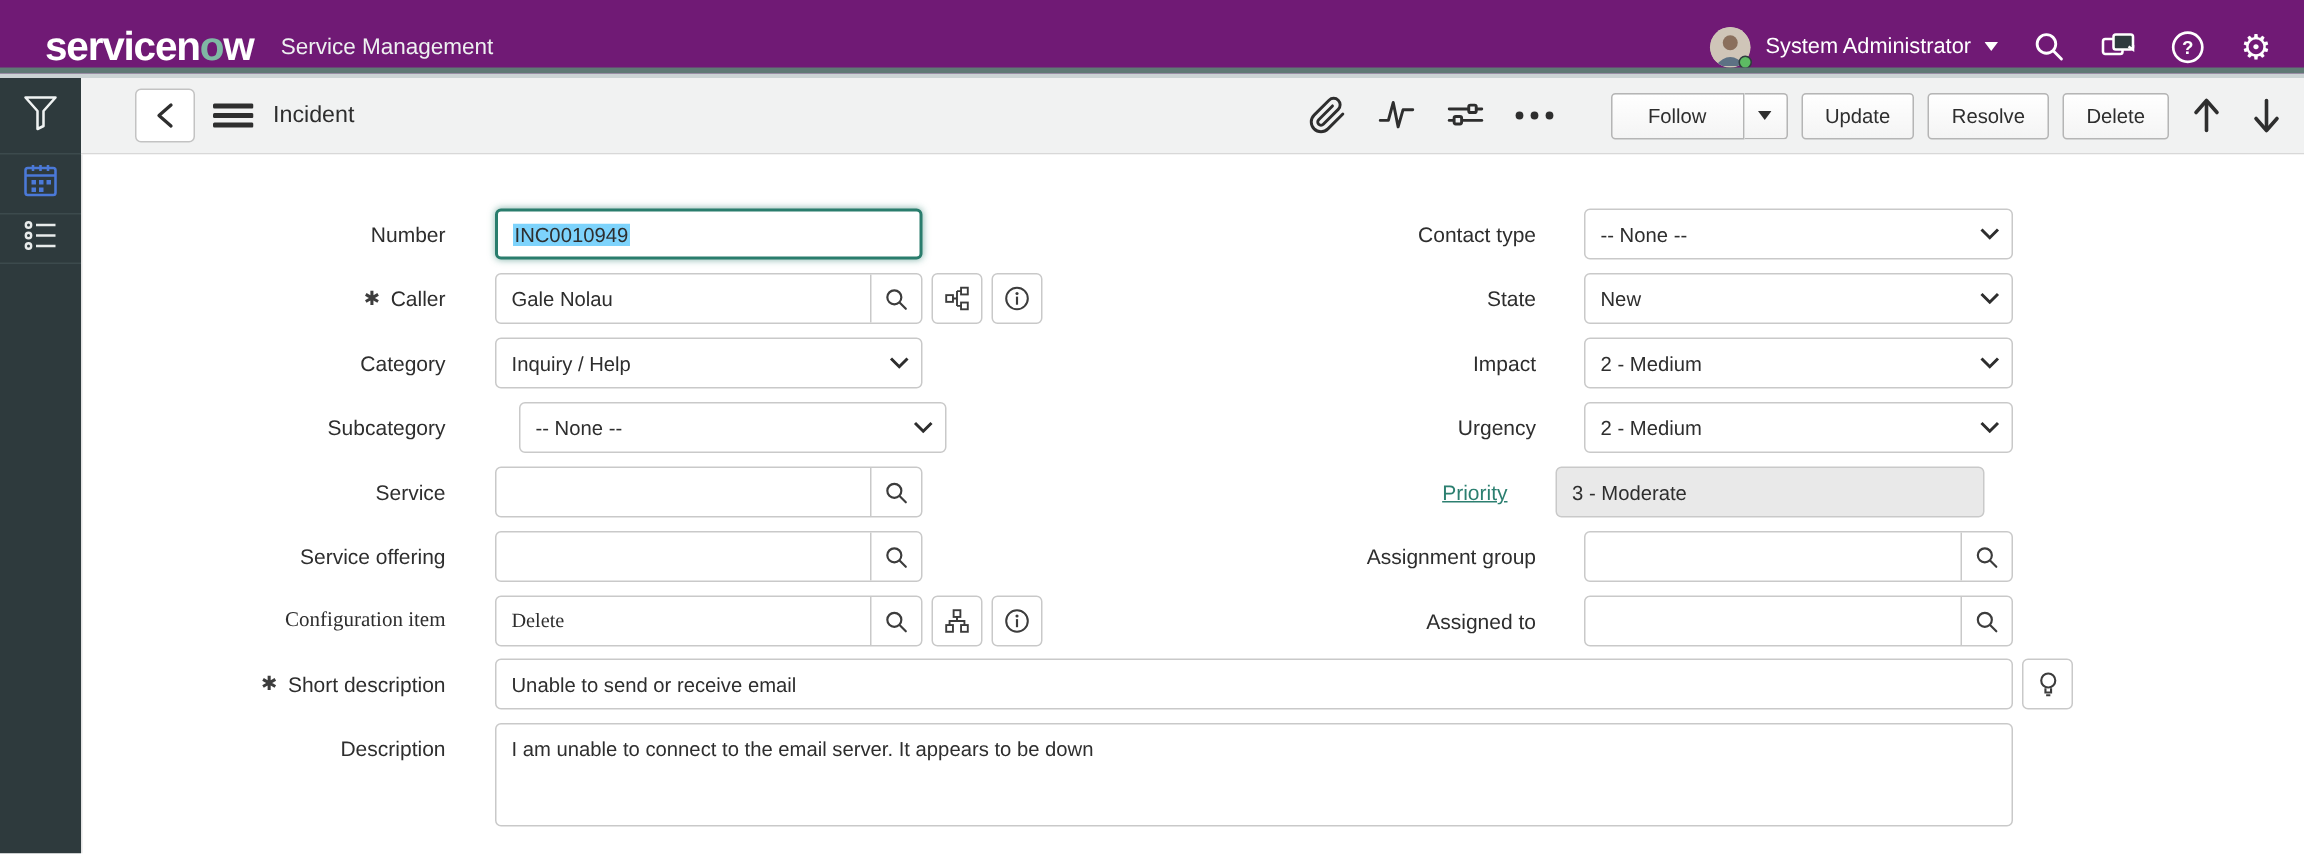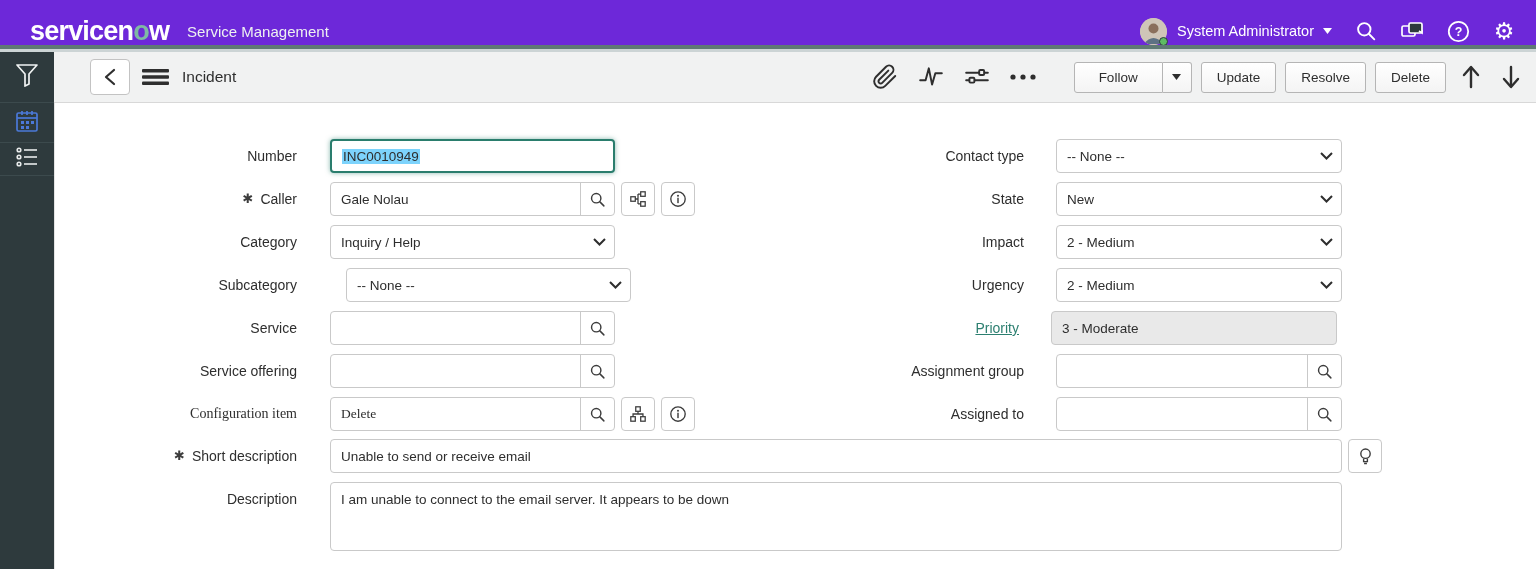--- a/index.html
+++ b/index.html
@@ -1,21 +1,21 @@
 <!DOCTYPE html>
 <html><head>
 <meta charset="utf-8">
 <style>
   * { margin:0; padding:0; box-sizing:border-box; }
   html,body { width:1536px; height:569px; overflow:hidden; background:#fff;
     font-family:"Liberation Sans","DejaVu Sans",sans-serif; }
   .stage { position:relative; width:1536px; height:569px; }
 
   
-  .header { position:absolute; left:0; top:0; right:0; height:62px; background:#6d28d9;
+  .header { position:absolute; left:0; top:0; right:0; height:62px; background:#701a75;
     display:flex; align-items:center; color:#fff; }
   .logo { margin-left:30px; font-size:27px; font-weight:bold; letter-spacing:-0.8px; color:#fff; line-height:45px; }
   .logo .logo-o { color:#7fb8a4; }
   .product-name { margin-left:18px; font-size:15px; color:#eef1f1; }
   .header-right { margin-left:auto; display:flex; align-items:center; margin-right:20px; }
   .avatar-wrap { position:relative; width:27px; height:27px; }
   .avatar { width:27px; height:27px; border-radius:50%; background:#cfc4b6; overflow:hidden; display:block; }
   .presence-dot { position:absolute; right:-1px; bottom:-1px; width:9px; height:9px; border-radius:50%;
     background:#5dbb63; border:1.5px solid #2e3a3d; }
   .user-name { margin-left:10px; font-size:14.5px; color:#fff; }
@@ -435,21 +435,21 @@
       <div class="fld-box w-std-r gap-r">
         <div class="fld-text">2 - Medium</div>
         <span class="sel-caret">
           <svg width="13" height="8" viewBox="0 0 13 8" fill="none" stroke="currentColor" stroke-width="2">
               <polyline points="1,1 6.5,6.5 12,1"></polyline>
             </svg>
         </span>
       </div>
     </div>
 
-    <div class="row" style="top:208px; left:650px;">
+    <div class="row" style="top:208px; left:636px;">
       <div class="lbl-r"><span class="link-label">Priority</span></div>
       <div class="fld-box w-std-r readonly gap-r">
         <div class="fld-text">3 - Moderate</div>
       </div>
     </div>
 
     <div class="row" style="top:251px; left:655px;">
       <div class="lbl-r">Assignment group</div>
       <div class="fld-box w-std-r gap-r">
         <div class="fld-text"></div>

